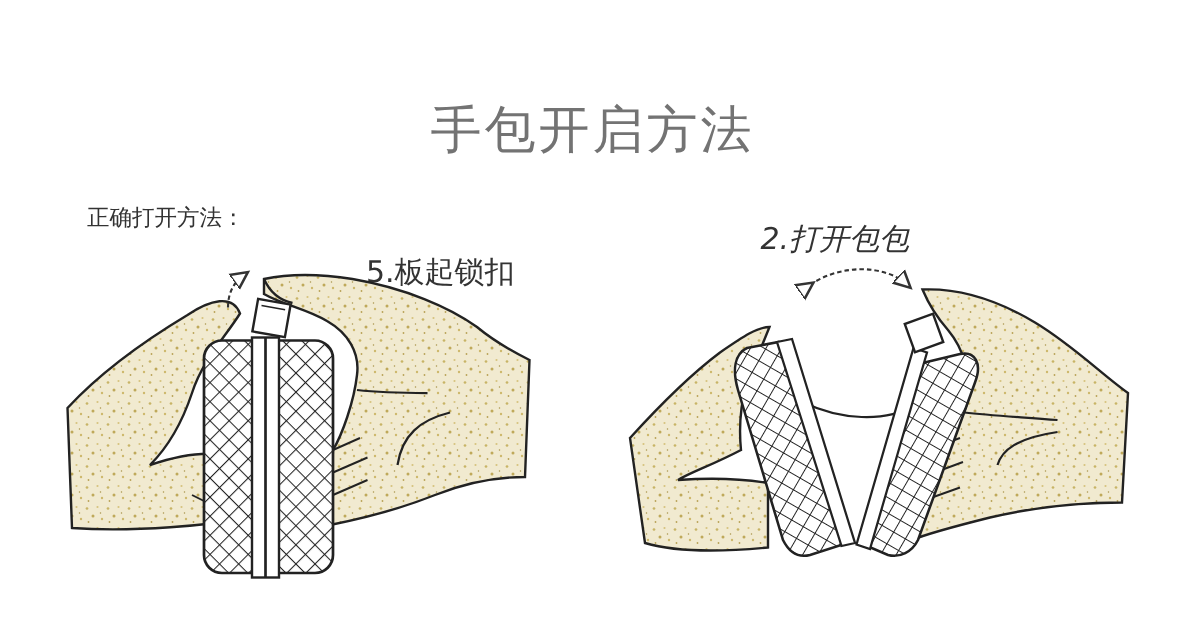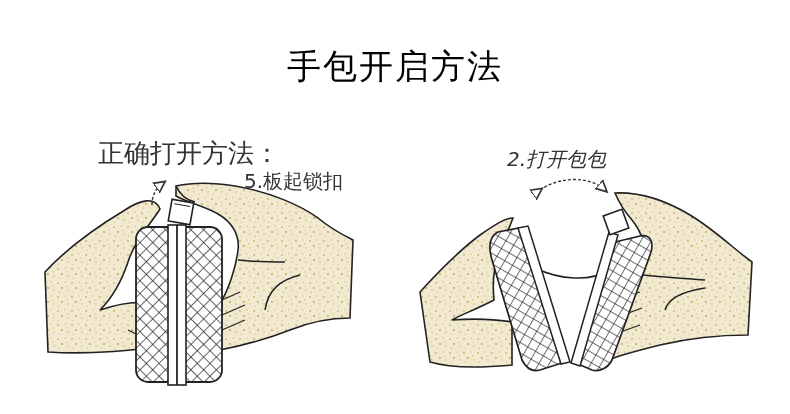--- a/index.html
+++ b/index.html
@@ -1,19 +1,19 @@
 <!DOCTYPE html>
 <html><head>
 <meta charset="utf-8">
 <style>
   html, body { margin: 0; padding: 0; background: #ffffff; }
   body { width: 790px; height: 414px; position: relative; overflow: hidden; font-family: "DejaVu Sans", "Liberation Sans", sans-serif; color: #333; }
-  .title { position: absolute; left: 0; width: 790px; top: 44px; text-align: center; font-size: 34px; letter-spacing: 2px; color: #000000; font-family: Liberation Serif, serif; }
+  .title { position: absolute; left: 0; width: 790px; top: 64px; text-align: center; font-size: 34px; letter-spacing: 2px; color: #737373; font-family: Liberation Serif, serif; }
   .label { position: absolute; font-size: 20px; color: #333; white-space: nowrap; }
-  #lbl-correct { left: 58px; top: 136px; font-size: 26px; margin-left: 40px; }
+  #lbl-correct { left: 58px; top: 136px; font-size: 15px; }
   #lbl-step1 { left: 244px; top: 168px; }
   #lbl-step2 { left: 507px; top: 146px; font-style: italic; }
   svg.scene { position: absolute; left: 0; top: 0; }
 </style>
 </head>
 <body>
 
 <div class="title">手包开启方法</div>
 <div class="label" id="lbl-correct">正确打开方法：</div>
 <div class="label" id="lbl-step1">5.板起锁扣</div>

